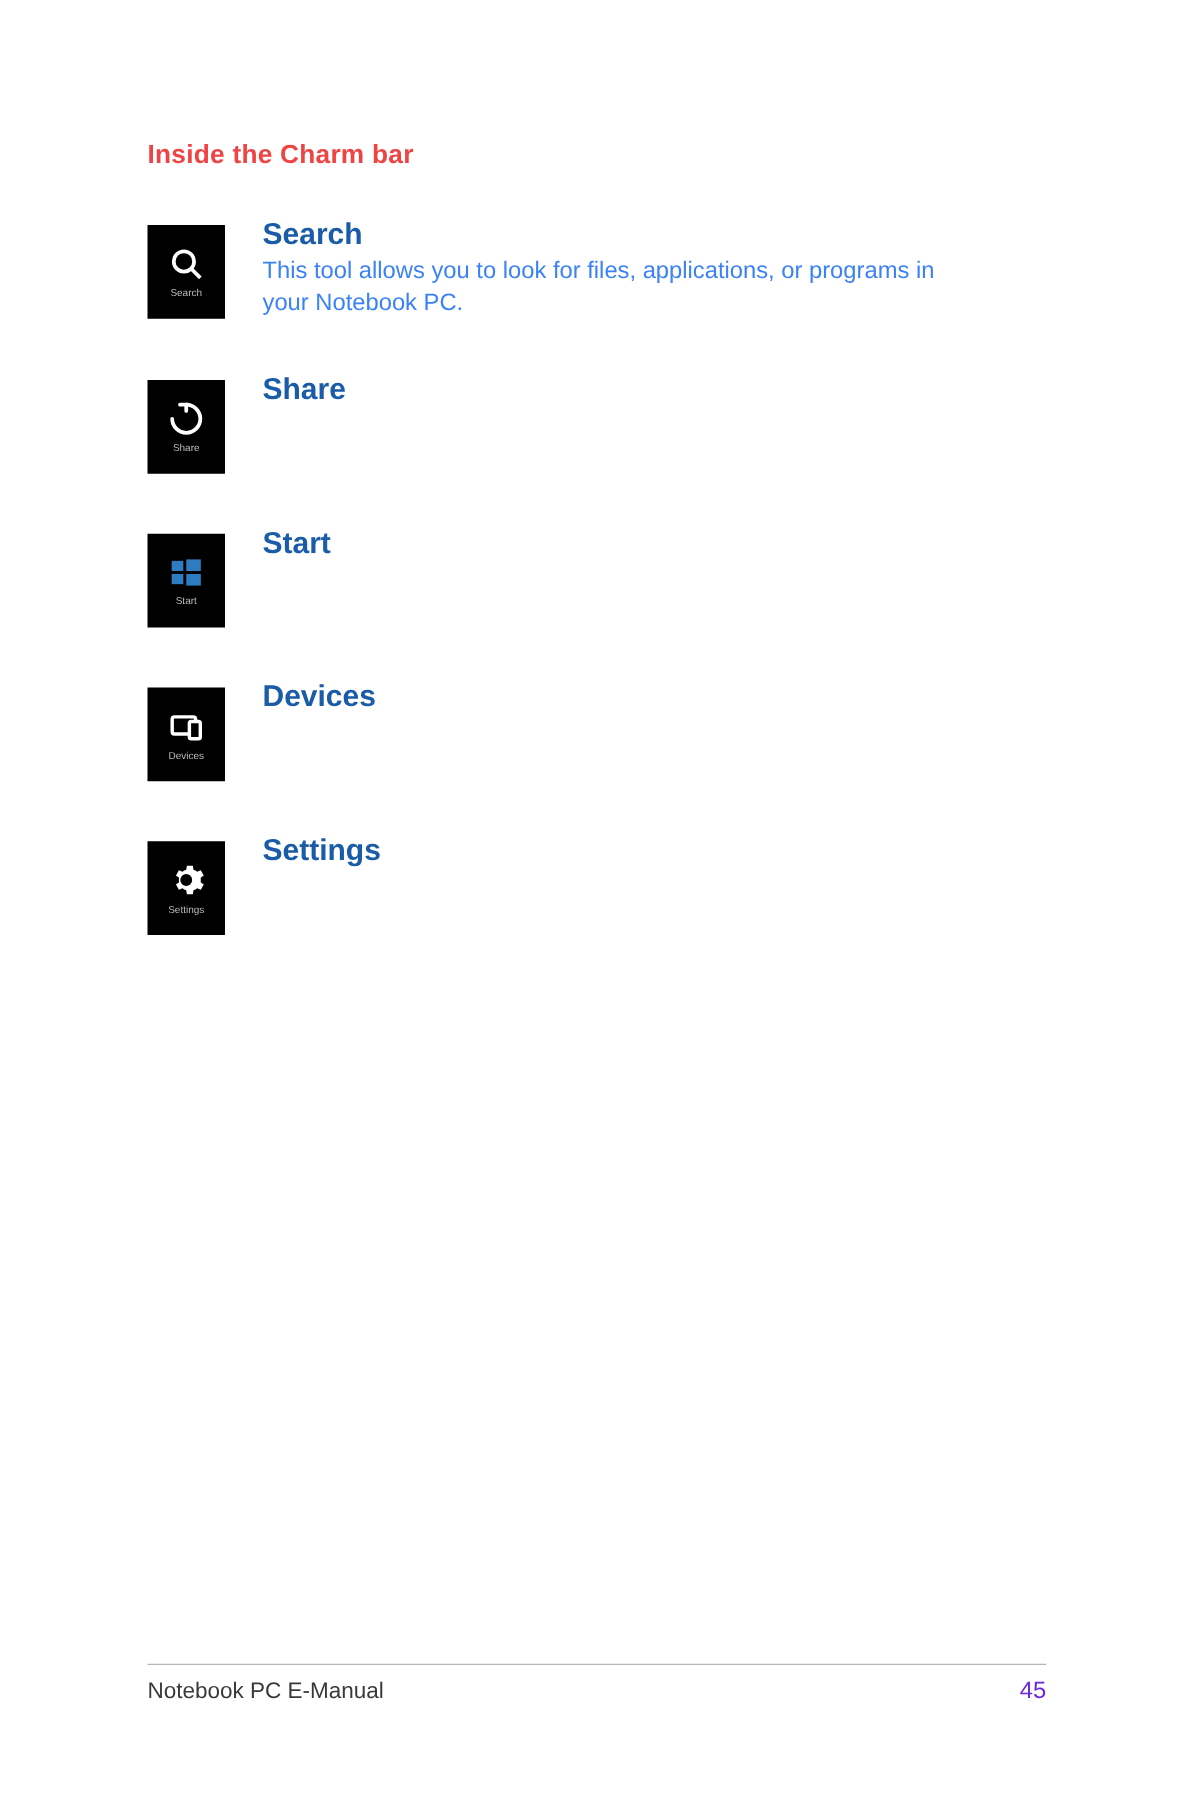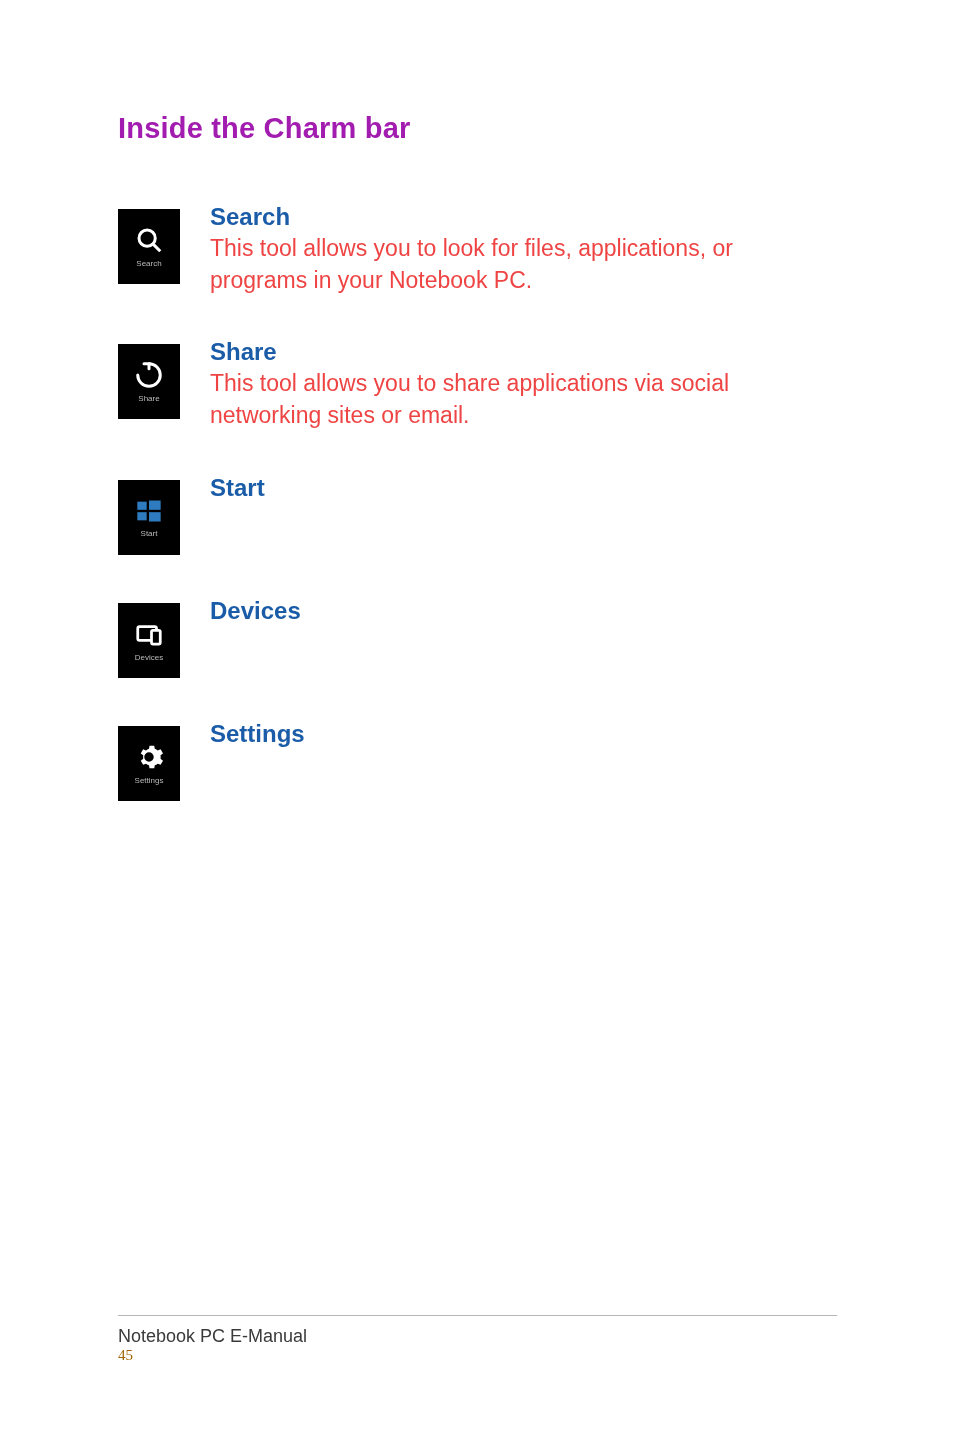--- a/index.html
+++ b/index.html
@@ -1,31 +1,31 @@
 <!DOCTYPE html>
 <html><head>
 <meta charset="utf-8">
 <style>
   * { margin: 0; padding: 0; box-sizing: border-box; }
   html, body { width: 954px; height: 1438px; background: #fff; font-family: "Segoe UI", "Myriad Pro", Arial, sans-serif; color: #222; }
   .page { position: relative; width: 954px; height: 1438px; padding: 112px 117px 0 118px; }
-  .section-title { color: #a21caf; font-weight: 700; font-size: 29px; margin-bottom: 58px; letter-spacing: 0.2px; }
+  .section-title { color: #ef4444; font-weight: 700; font-size: 21px; margin-bottom: 38px; letter-spacing: 0.2px; }
   .entry { display: flex; align-items: flex-start; margin-bottom: 42px; }
   .entry:last-of-type { margin-bottom: 0; }
   .icon-tile { width: 62px; height: 75px; background: #000; color: #fff; display: flex; flex-direction: column; align-items: center; justify-content: center; flex-shrink: 0; margin-top: 6px; }
   .icon-tile svg { width: 30px; height: 30px; }
   .icon-label { font-size: 8px; color: #bcbcbc; margin-top: 4px; font-weight: 400; }
   .entry-body { margin-left: 30px; max-width: 560px; }
   .entry-title { color: #1a5ca8; font-weight: 700; font-size: 24px; margin-bottom: 2px; }
-  .entry-desc { font-size: 23px; line-height: 1.38; color: #ef4444; font-weight: 400; }
+  .entry-desc { font-size: 19px; line-height: 1.38; color: #3b82f6; font-weight: 400; }
   .footer { position: absolute; left: 118px; right: 117px; bottom: 74px; }
   .footer-rule { border: none; border-top: 1px solid #b6b6b6; margin-bottom: 10px; }
-  .footer-row { display: flex; justify-content: space-between; align-items: baseline; flex-direction: column; }
+  .footer-row { display: flex; justify-content: space-between; align-items: baseline; }
   .footer-left { font-size: 18px; color: #3a3a3a; }
-  .footer-right { font-size: 15px; color: #a16207; font-family: Liberation Serif, serif; }
+  .footer-right { font-size: 19px; color: #6d28d9; }
   .start-icon svg { width: 28px; height: 28px; }
 </style>
 </head>
 <body>
 
 <div class="page">
 
   <h2 class="section-title">Inside the Charm bar</h2>
 
   <div class="entry">
@@ -45,21 +45,20 @@
   <div class="entry">
     <div class="icon-tile">
       <svg viewBox="0 0 24 24" fill="none" stroke="#fff" stroke-width="2.4">
         <path d="M12 3 A9 9 0 1 1 3 12" stroke-linecap="round"></path>
         <polyline points="8,3 12,3 12,7" fill="none" stroke-linecap="round"></polyline>
       </svg>
       <span class="icon-label">Share</span>
     </div>
     <div class="entry-body">
       <div class="entry-title">Share</div>
-      <div class="entry-desc">This tool allows you to share applications via social networking sites or email.</div>
     </div>
   </div>
 
   <div class="entry">
     <div class="icon-tile start-icon">
       <svg viewBox="0 0 24 24">
         <rect x="2" y="4" width="8" height="7" fill="#2e7bbf"></rect>
         <rect x="12" y="3" width="10" height="8" fill="#2e7bbf"></rect>
         <rect x="2" y="13" width="8" height="7" fill="#2e7bbf"></rect>
         <rect x="12" y="13" width="10" height="8" fill="#2e7bbf"></rect>

